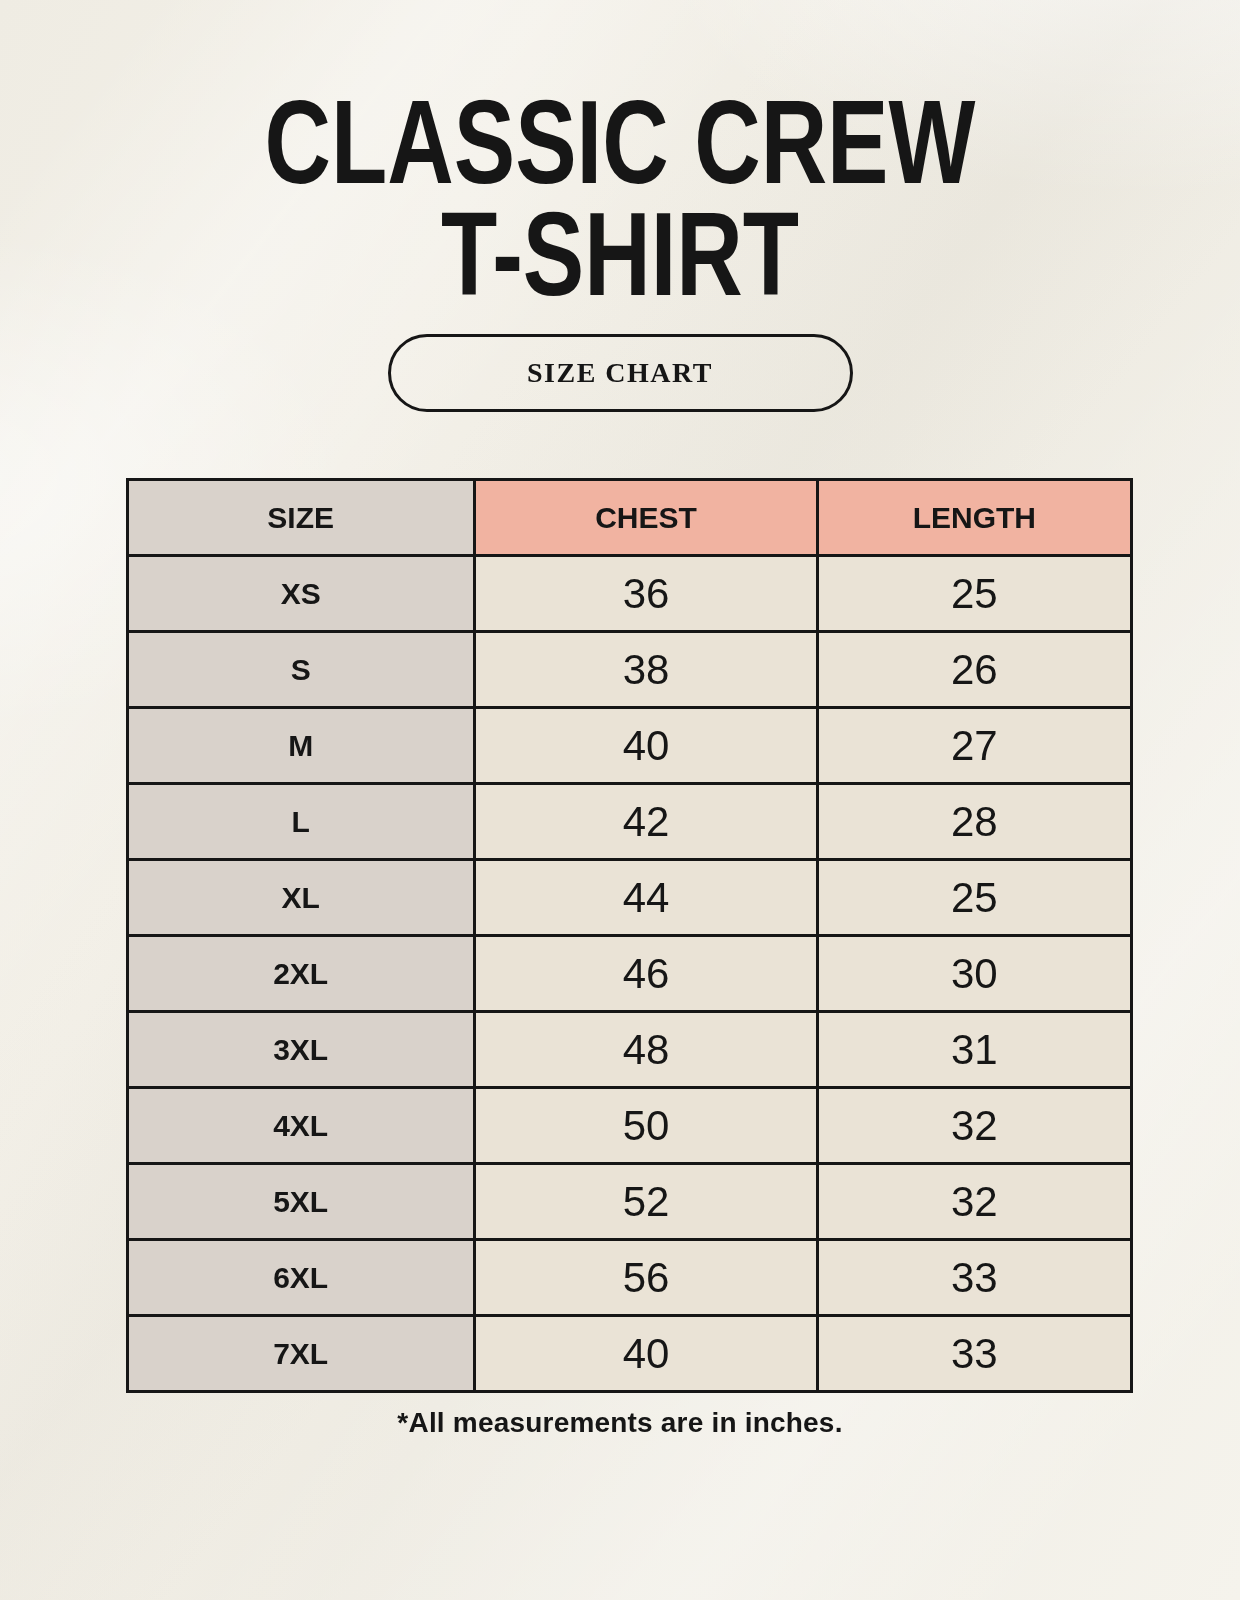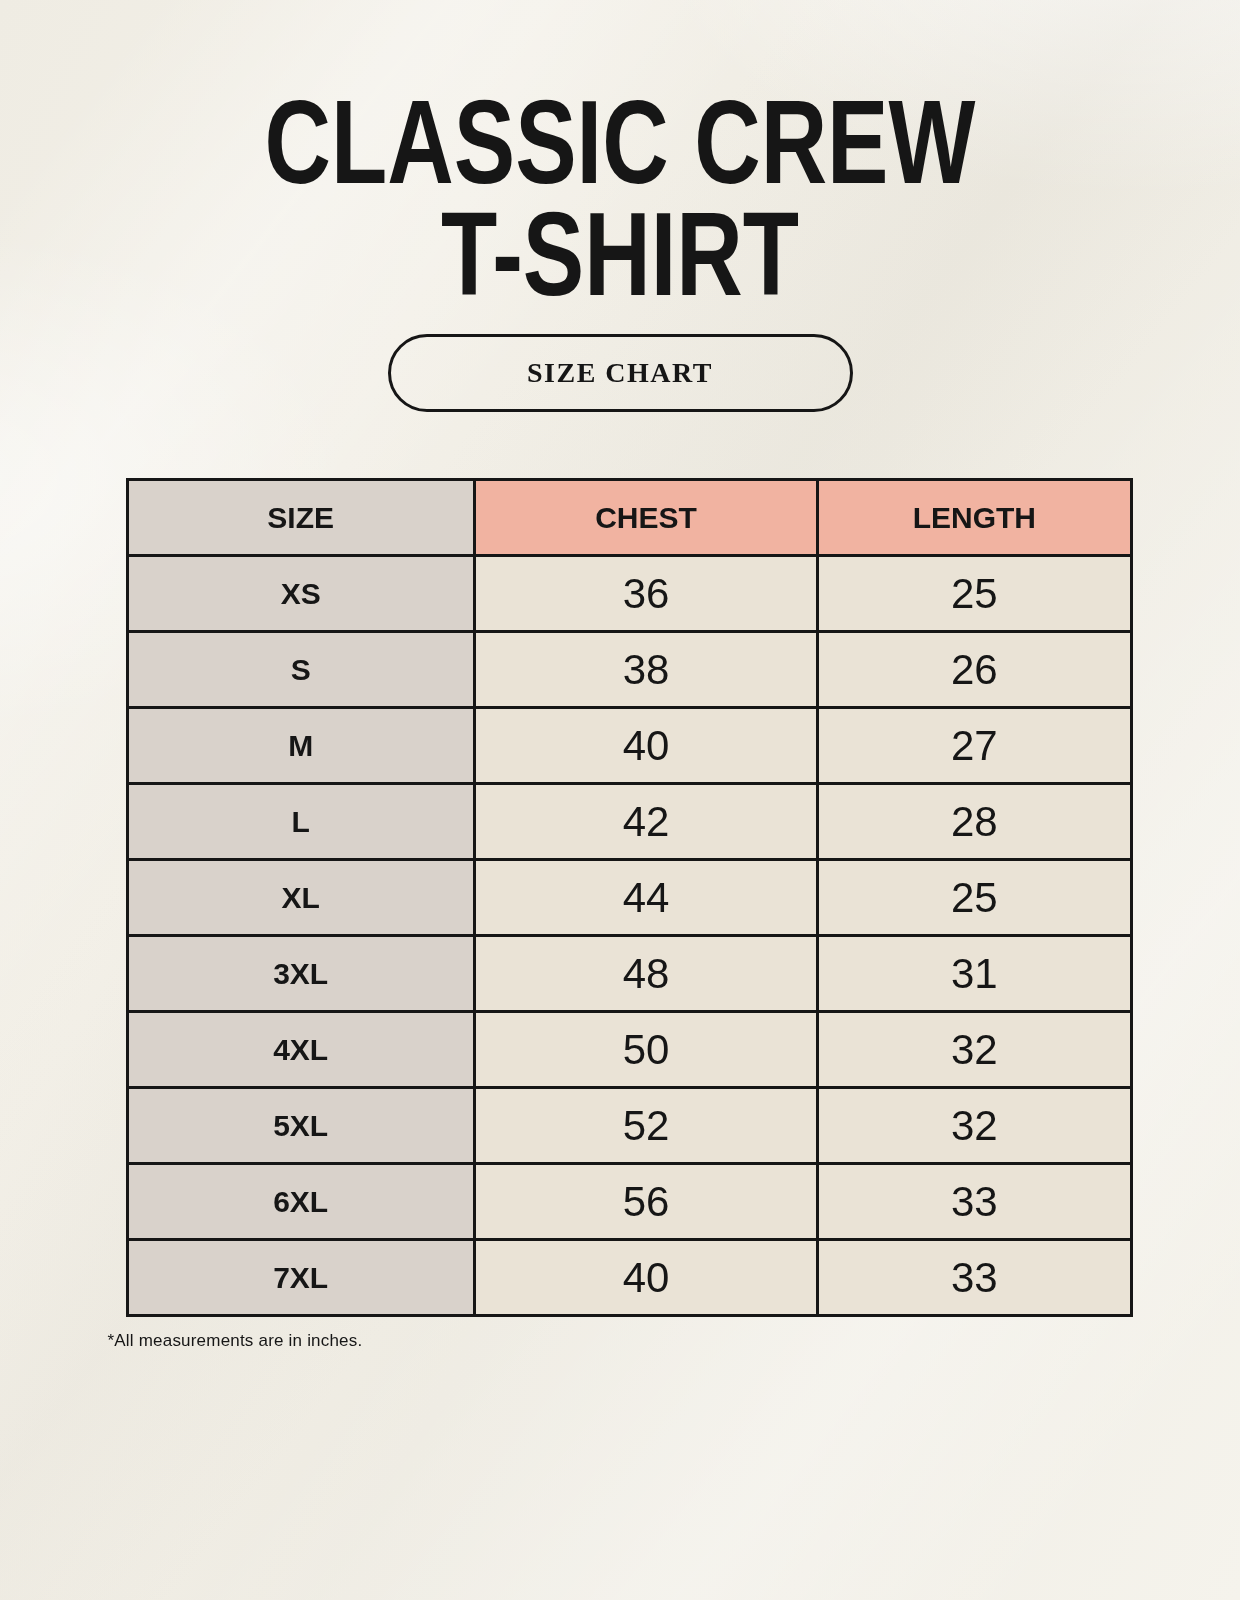--- a/index.html
+++ b/index.html
@@ -51,22 +51,22 @@
     border:3px solid var(--border);
     height:76px;padding:0 6px;
     text-align:center;vertical-align:middle;
   }
   .size-table th{font-size:30px;font-weight:bold;}
   .size-table th.col-size{background:var(--header-size-bg);}
   .size-table th.col-accent{background:var(--header-accent-bg);}
   .size-table td.size-col{background:var(--size-col-bg);font-weight:bold;font-size:30px;}
   .size-table td.data-col{background:var(--data-cell-bg);font-weight:normal;font-size:42px;}
   .footnote{
-    width:1025px;margin:14px auto 0;text-align:left;
-    font-size:17px;font-weight:normal;letter-spacing:.2px;
+    width:1025px;margin:14px auto 0;text-align:center;
+    font-size:28px;font-weight:bold;letter-spacing:.2px;
   }
 </style>
 </head>
 <body>
 
 <div class="sheen"></div>
 
 <div class="content">
 
   <h1 class="title"><span>CLASSIC CREW</span><br>
@@ -109,20 +109,25 @@
             <td class="size-col">L</td>
             <td class="data-col">42</td>
             <td class="data-col">28</td>
           </tr>
           <tr>
             <td class="size-col">XL</td>
             <td class="data-col">44</td>
             <td class="data-col">25</td>
           </tr>
           <tr>
+            <td class="size-col">2XL</td>
+            <td class="data-col">46</td>
+            <td class="data-col">30</td>
+          </tr>
+          <tr>
             <td class="size-col">3XL</td>
             <td class="data-col">48</td>
             <td class="data-col">31</td>
           </tr>
           <tr>
             <td class="size-col">4XL</td>
             <td class="data-col">50</td>
             <td class="data-col">32</td>
           </tr>
           <tr>

